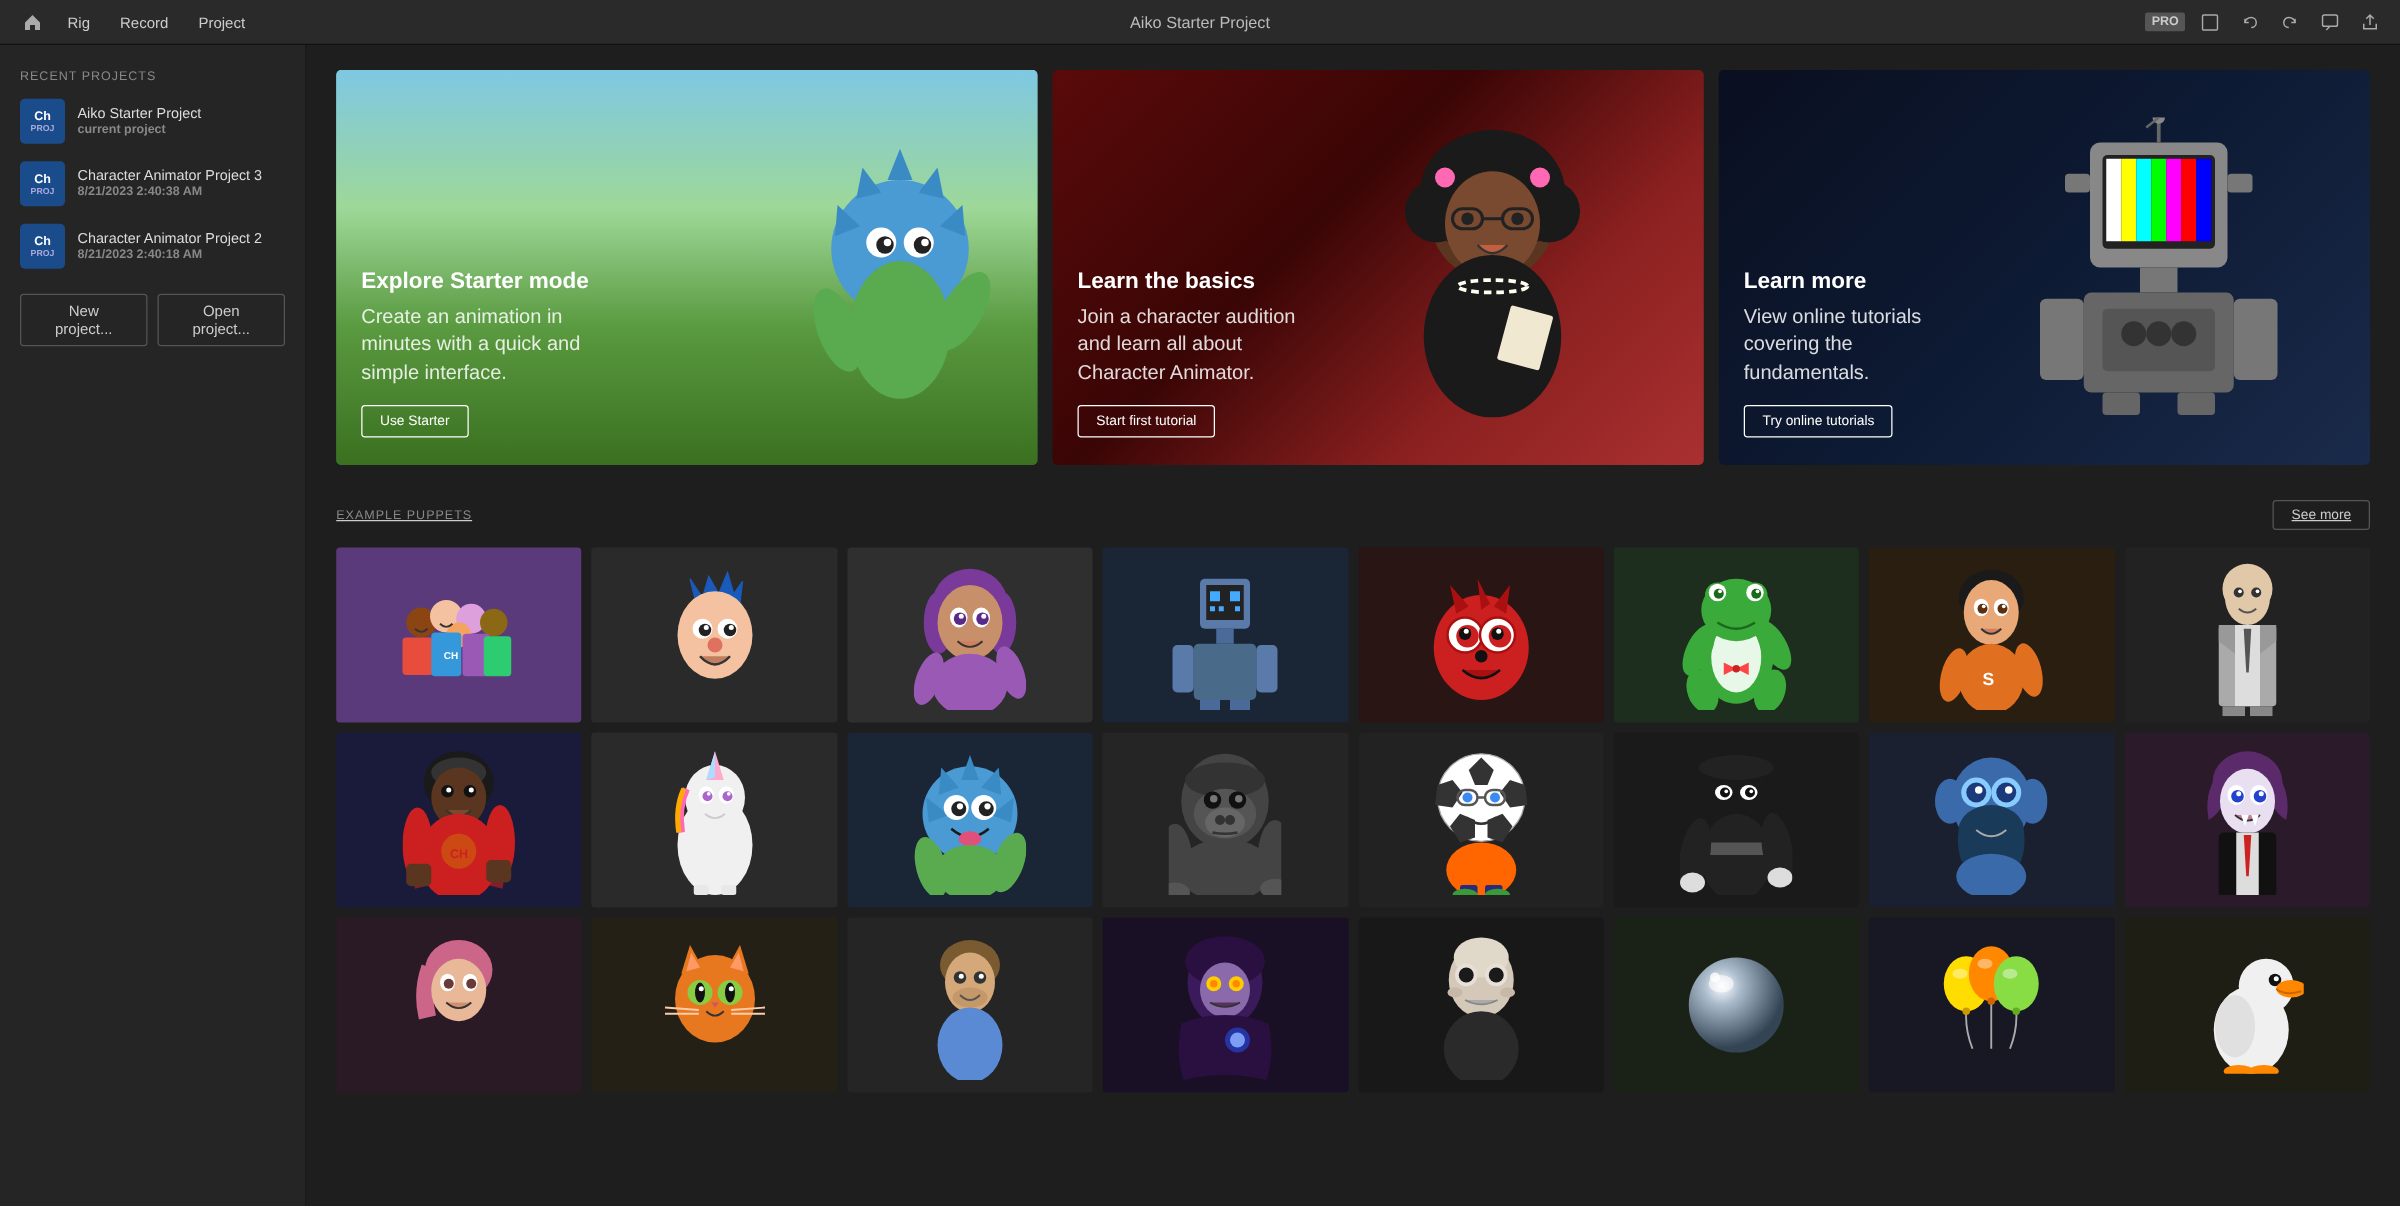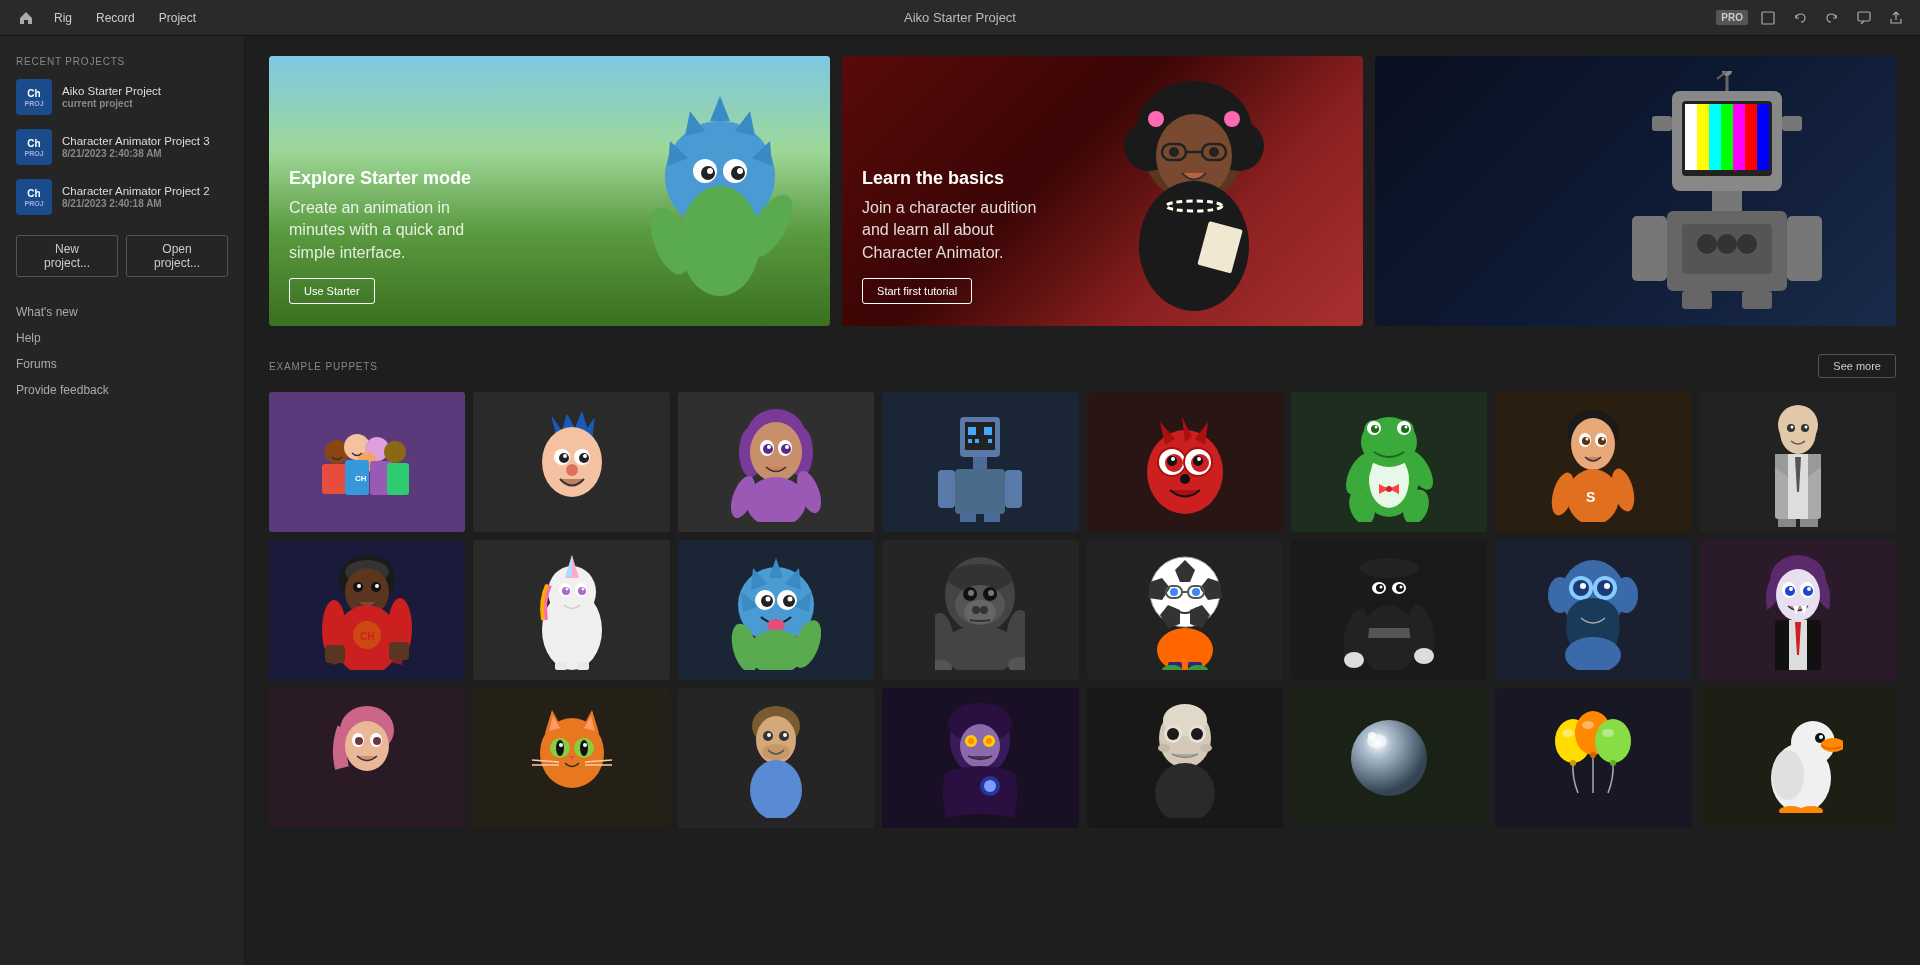--- a/index.html
+++ b/index.html
@@ -174,21 +174,21 @@
       overflow-y: auto;
       padding: 20px 24px;
       background: #1e1e1e;
     }
 
     
     .hero-banners {
       display: flex;
       gap: 12px;
       margin-bottom: 28px;
-      height: 270px;
+      height: 316px;
     }
     .hero-card {
       flex: 1;
       border-radius: 4px;
       overflow: hidden;
       position: relative;
       display: flex;
       flex-direction: column;
       justify-content: flex-end;
       padding: 20px;
@@ -221,20 +221,21 @@
       font-size: 11px;
       display: inline-block;
     }
 
     
     .section-header {
       display: flex;
       align-items: center;
       justify-content: space-between;
       margin-bottom: 14px;
+      text-decoration: underline;
     }
     .section-title {
       font-size: 10px;
       color: #888;
       text-transform: uppercase;
       letter-spacing: 0.8px;
     }
     .see-more-btn {
       background: transparent;
       border: 1px solid #555;
@@ -367,26 +368,20 @@
         <div class="project-name">Character Animator Project 2</div>
         <div class="project-sub">8/21/2023 2:40:18 AM</div>
       </div>
     </div>
 
     <div class="sidebar-buttons">
       <button class="sidebar-btn">New project...</button>
       <button class="sidebar-btn">Open project...</button>
     </div>
 
-    <div class="sidebar-links">
-      <div class="sidebar-link">What's new</div>
-      <div class="sidebar-link">Help</div>
-      <div class="sidebar-link">Forums</div>
-      <div class="sidebar-link">Provide feedback</div>
-    </div>
   </div>
 
   <div class="content-area">
 
     <div class="hero-banners">
 
       <div class="hero-card hero1-bg" style="background: linear-gradient(180deg, #7ec8e3 0%, #a8d8a0 30%, #4a8a3a 70%, #3a7030 100%); flex:1.3; position:relative; border-radius:4px; overflow:hidden; padding:22px 20px; display:flex; flex-direction:column; justify-content:flex-end;">
 
         <div style="position:absolute; top:0; left:0; right:0; bottom:0; background: linear-gradient(180deg, #7ec8e3 0%, #9ed898 35%, #5a9a40 65%, #3a7020 100%);"></div>
 
@@ -496,20 +491,25 @@
             <circle cx="100" cy="173" r="10" fill="#333"></circle>
             <circle cx="120" cy="173" r="10" fill="#333"></circle>
 
             <rect x="55" y="220" width="30" height="18" rx="3" fill="#666"></rect>
             <rect x="115" y="220" width="30" height="18" rx="3" fill="#666"></rect>
 
             <rect x="5" y="145" width="35" height="65" rx="5" fill="#777"></rect>
             <rect x="160" y="145" width="35" height="65" rx="5" fill="#777"></rect>
           </svg>
         </div>
+        <div class="hero-content" style="position:relative; z-index:2;">
+          <div class="hero-title">Learn more</div>
+          <div class="hero-desc">View online tutorials covering the fundamentals.</div>
+          <button class="hero-btn">Try online tutorials</button>
+        </div>
       </div>
     </div>
 
     <div class="section-header">
       <div class="section-title">EXAMPLE PUPPETS</div>
       <button class="see-more-btn">See more</button>
     </div>
 
     <div class="puppets-grid">
 

